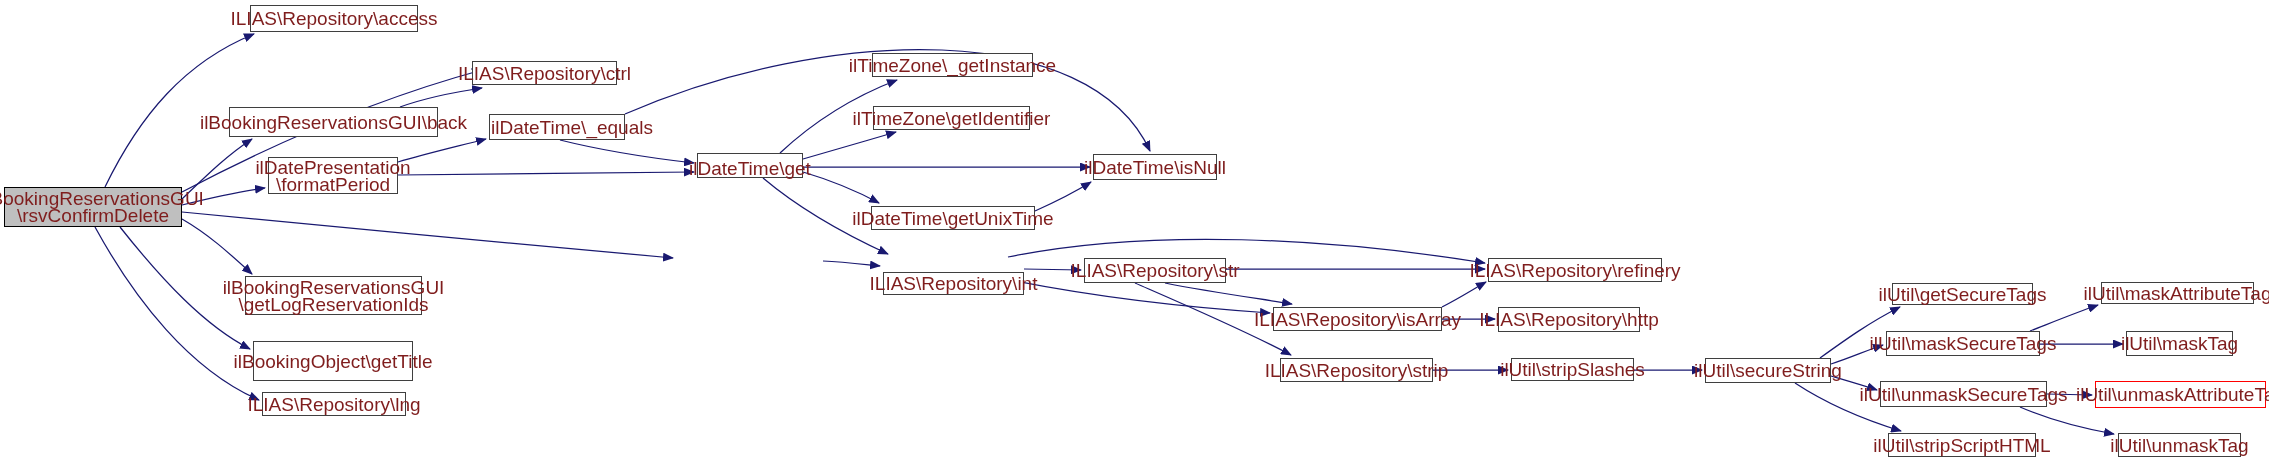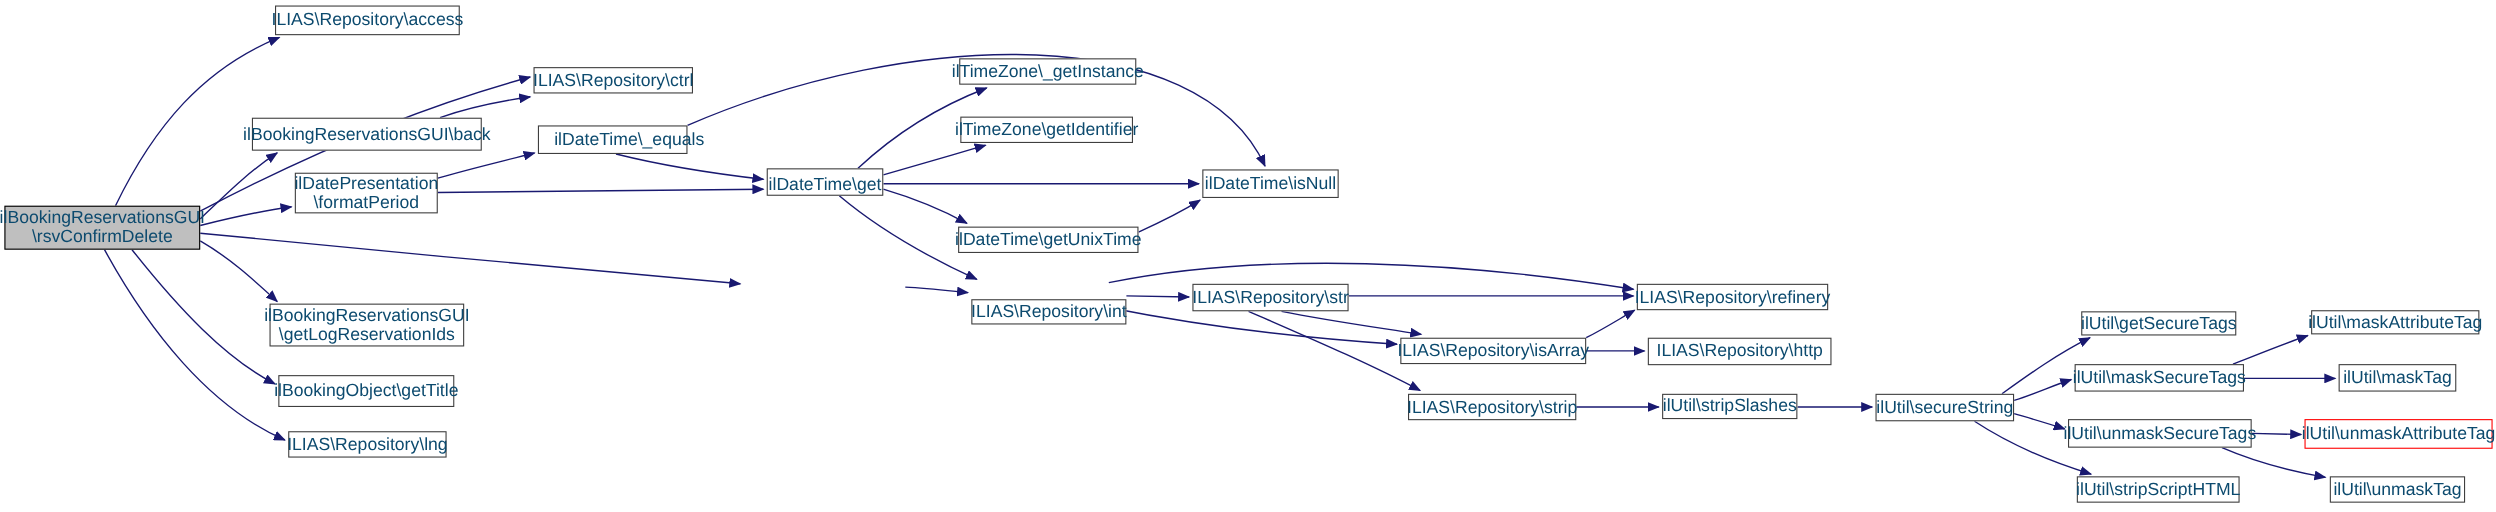--- a/index.html
+++ b/index.html
@@ -14,26 +14,26 @@
   #edge-layer {
     position: absolute;
     left: 0; top: 0;
     width: 2269px; height: 465px;
   }
   .node {
     position: absolute;
     box-sizing: border-box;
     background: #ffffff;
     border: 1px solid #3f3f3f;
-    color: #0c4a6e;
+    color: #7f1d1d;
     display: flex;
     align-items: center;
     justify-content: center;
     text-align: center;
-    font-size: 16px;
+    font-size: 19px;
     line-height: 17px;
     white-space: pre-line;
     cursor: pointer;
   }
   .node.current {
     background: #bfbfbf;
     border: 1.5px solid #000000;
   }
   .node.truncated {
     border: 1.5px solid #ff0000;
@@ -91,43 +91,43 @@
         <path d="M 1795,383 C 1830,406 1865,420 1901,431" class="edge" marker-end="url(#arrow)"></path>
         <path d="M 2030,331 C 2053,322 2075,313 2098,305" class="edge" marker-end="url(#arrow)"></path>
         <path d="M 2040,344 L 2123,344" class="edge" marker-end="url(#arrow)"></path>
         <path d="M 2047,394 L 2092,395" class="edge" marker-end="url(#arrow)"></path>
         <path d="M 2020,407 C 2050,420 2080,428 2114,434" class="edge" marker-end="url(#arrow)"></path>
       </g>
   </svg>
 <div class="node current" style="left: 4px; top: 187px; width: 178px; height: 40px;"><span>ilBookingReservationsGUI
 \rsvConfirmDelete</span></div>
     <div class="node" style="left: 250px; top: 5px; width: 168px; height: 27px;"><span>ILIAS\Repository\access</span></div>
-    <div class="node" style="left: 485px; top: 61px; width: 145px; height: 24px;"><span>ILIAS\Repository\ctrl</span></div>
+    <div class="node" style="left: 472px; top: 61px; width: 145px; height: 24px;"><span>ILIAS\Repository\ctrl</span></div>
     <div class="node" style="left: 229px; top: 107px; width: 209px; height: 30px;"><span>ilBookingReservationsGUI\back</span></div>
     <div class="node" style="left: 489px; top: 114px; width: 136px; height: 26px; padding-left: 30px;"><span>ilDateTime\_equals</span></div>
     <div class="node" style="left: 268px; top: 157px; width: 130px; height: 37px;"><span>ilDatePresentation
 \formatPeriod</span></div>
     <div class="node" style="left: 872px; top: 53px; width: 161px; height: 24px;"><span>ilTimeZone\_getInstance</span></div>
     <div class="node" style="left: 873px; top: 106px; width: 157px; height: 24px;"><span>ilTimeZone\getIdentifier</span></div>
     <div class="node" style="left: 697px; top: 153px; width: 106px; height: 25px; align-items: flex-end;"><span>ilDateTime\get</span></div>
     <div class="node" style="left: 1093px; top: 154px; width: 124px; height: 26px; text-align: right;"><span>ilDateTime\isNull</span></div>
     <div class="node" style="left: 871px; top: 206px; width: 164px; height: 24px;"><span>ilDateTime\getUnixTime</span></div>
     <div class="node" style="left: 883px; top: 272px; width: 141px; height: 23px;"><span>ILIAS\Repository\int</span></div>
     <div class="node" style="left: 1084px; top: 258px; width: 142px; height: 25px;"><span>ILIAS\Repository\str</span></div>
     <div class="node" style="left: 1488px; top: 258px; width: 174px; height: 24px;"><span>ILIAS\Repository\refinery</span></div>
     <div class="node" style="left: 1273px; top: 307px; width: 169px; height: 24px;"><span>ILIAS\Repository\isArray</span></div>
-    <div class="node" style="left: 1498px; top: 307px; width: 167px; height: 25px;"><span>ILIAS\Repository\http</span></div>
+    <div class="node" style="left: 1498px; top: 307px; width: 142px; height: 25px;"><span>ILIAS\Repository\http</span></div>
     <div class="node" style="left: 1280px; top: 358px; width: 153px; height: 24px;"><span>ILIAS\Repository\strip</span></div>
     <div class="node" style="left: 1511px; top: 358px; width: 123px; height: 23px;"><span>ilUtil\stripSlashes</span></div>
     <div class="node" style="left: 1705px; top: 358px; width: 126px; height: 25px;"><span>ilUtil\secureString</span></div>
     <div class="node" style="left: 1892px; top: 283px; width: 141px; height: 22px;"><span>ilUtil\getSecureTags</span></div>
     <div class="node" style="left: 1886px; top: 331px; width: 154px; height: 25px;"><span>ilUtil\maskSecureTags</span></div>
     <div class="node" style="left: 1880px; top: 381px; width: 167px; height: 26px;"><span>ilUtil\unmaskSecureTags</span></div>
     <div class="node" style="left: 1888px; top: 433px; width: 148px; height: 24px;"><span>ilUtil\stripScriptHTML</span></div>
     <div class="node" style="left: 2101px; top: 282px; width: 153px; height: 22px;"><span>ilUtil\maskAttributeTag</span></div>
     <div class="node" style="left: 2126px; top: 331px; width: 107px; height: 25px;"><span>ilUtil\maskTag</span></div>
     <div class="node truncated" style="left: 2095px; top: 381px; width: 171px; height: 27px;"><span>ilUtil\unmaskAttributeTag</span></div>
     <div class="node" style="left: 2118px; top: 433px; width: 123px; height: 24px;"><span>ilUtil\unmaskTag</span></div>
     <div class="node" style="left: 245px; top: 276px; width: 177px; height: 39px;"><span>ilBookingReservationsGUI
 \getLogReservationIds</span></div>
-    <div class="node" style="left: 253px; top: 341px; width: 160px; height: 29px;"><span>ilBookingObject\getTitle</span></div>
+    <div class="node" style="left: 253px; top: 341px; width: 160px; height: 40px;"><span>ilBookingObject\getTitle</span></div>
     <div class="node" style="left: 262px; top: 392px; width: 144px; height: 24px;"><span>ILIAS\Repository\lng</span></div>
   </div>
 
 </body></html>

